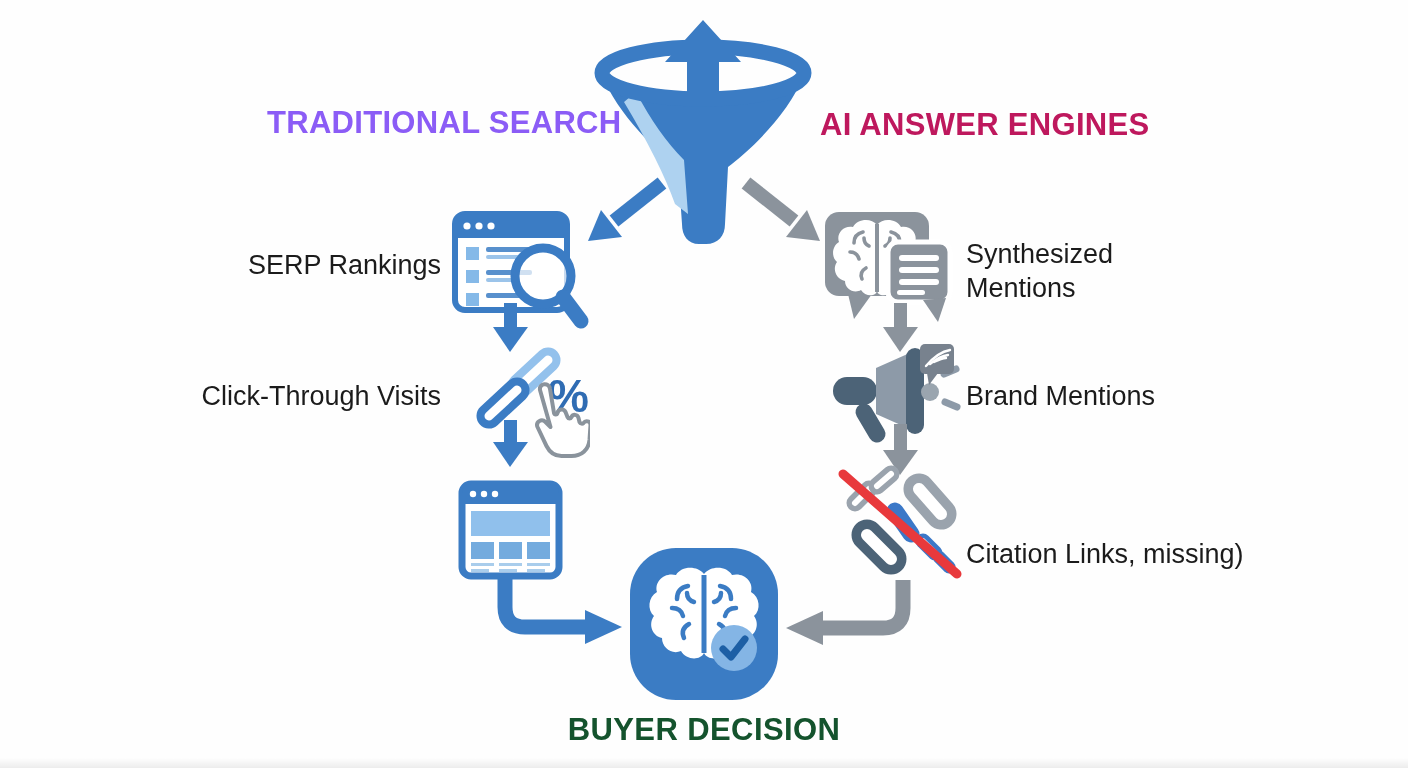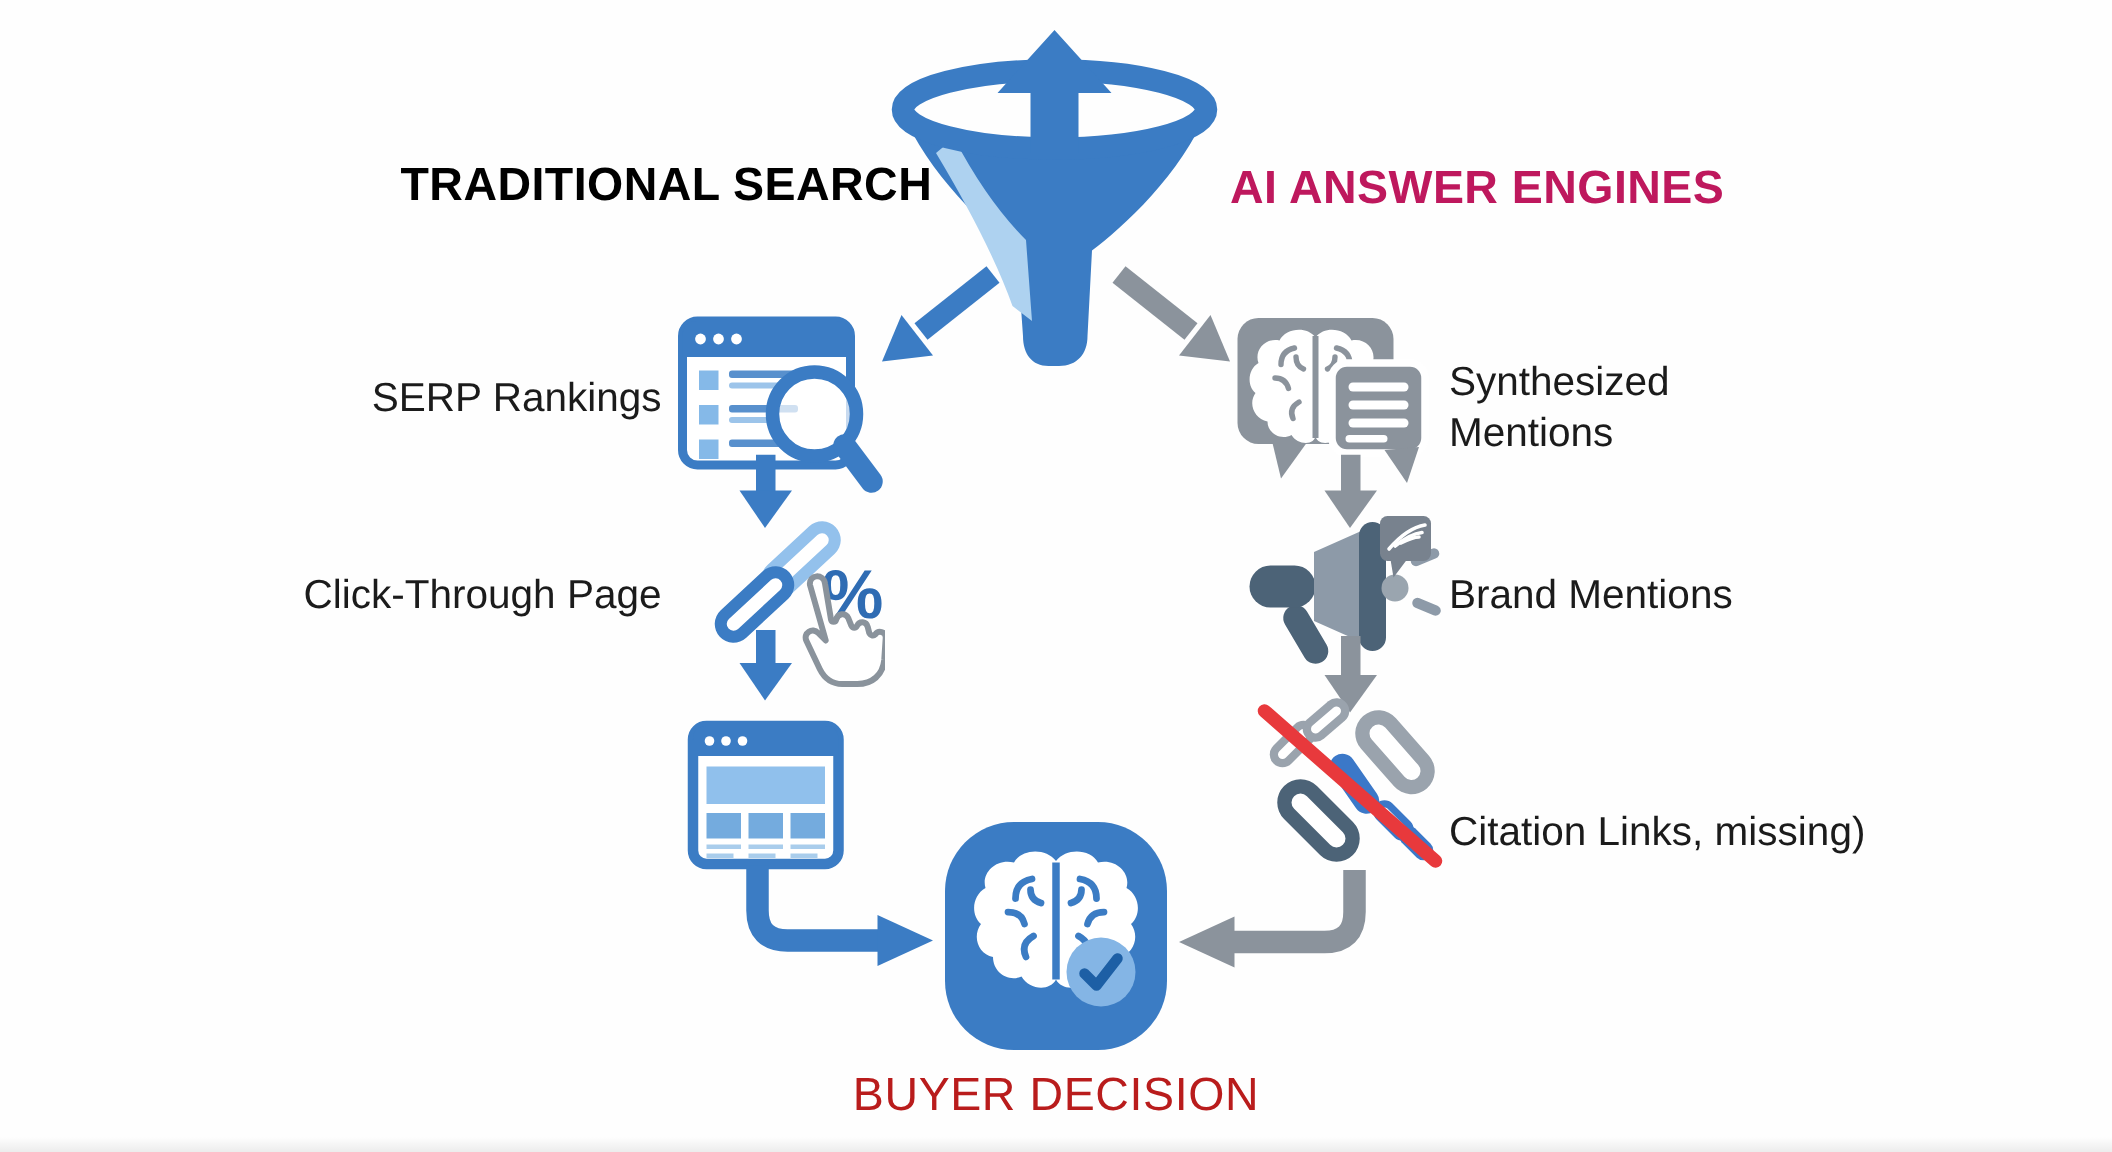--- a/index.html
+++ b/index.html
@@ -1,25 +1,25 @@
 <!DOCTYPE html>
 <html><head>
 <meta charset="utf-8">
 <style>
   * { margin:0; padding:0; box-sizing:border-box; }
   html,body { width:1408px; height:768px; background:#fff; overflow:hidden;
     font-family:"Liberation Sans", sans-serif; }
   #canvas { position:relative; width:1408px; height:768px; background:#fefefe; }
   .abs { position:absolute; }
   .heading { font-weight:bold; font-size:31px; letter-spacing:0.3px; white-space:nowrap; }
-  .heading-left { color:#000000; }
+  .heading-left { color:#8b5cf6; }
   .heading-right { color:#be185d; }
   .label { font-size:27px; color:#1b1b1b; line-height:34px; }
   .label-right-align { text-align:right; }
-  .footer-label { font-weight:normal; font-size:31px; color:#b91c1c; letter-spacing:0.4px; white-space:nowrap; }
+  .footer-label { font-weight:bold; font-size:31px; color:#14532d; letter-spacing:0.4px; white-space:nowrap; }
   .squircle { position:absolute; left:630px; top:548px; width:148px; height:152px;
     background:#3b7cc4; border-radius:46px; }
   .check-badge { position:absolute; left:81px; top:77px; width:46px; height:46px;
     background:#84b5e5; border-radius:50%; }
   .bottom-fade { position:absolute; left:0; bottom:0; width:1408px; height:10px;
     background:linear-gradient(to bottom, rgba(0,0,0,0), rgba(0,0,0,0.07)); }
   svg { display:block; }
 </style>
 </head>
 <body>
@@ -63,21 +63,21 @@
       <rect x="36" y="89" width="42" height="5" rx="2" fill="#3b7cc4" opacity="0.85"></rect>
     </g>
     <circle cx="93" cy="72" r="28" fill="rgba(255,255,255,0.72)" stroke="#3b7cc4" stroke-width="9"></circle>
     <line x1="113" y1="93" x2="131" y2="117" stroke="#3b7cc4" stroke-width="15" stroke-linecap="round"></line>
   </svg>
   <svg class="abs" style="left:489px; top:303px;" width="44" height="50" viewBox="0 0 44 50">
     <rect x="15" y="0" width="13" height="26" fill="#3b7cc4"></rect>
     <polygon points="4,24 39,24 21,49" fill="#3b7cc4"></polygon>
   </svg>
 
-  <div class="abs label label-right-align" style="right:967px; top:379px;">Click-Through Page</div>
+  <div class="abs label label-right-align" style="right:967px; top:379px;">Click-Through Visits</div>
   <svg class="abs" style="left:460px; top:338px;" width="130" height="125" viewBox="0 0 130 125">
     <line x1="60" y1="48" x2="88" y2="22" stroke="#93c1ec" stroke-width="25" stroke-linecap="round"></line>
     <line x1="60" y1="48" x2="88" y2="22" stroke="#ffffff" stroke-width="9" stroke-linecap="round"></line>
     <line x1="29" y1="78" x2="57" y2="52" stroke="#3b7cc4" stroke-width="25" stroke-linecap="round"></line>
     <line x1="29" y1="78" x2="57" y2="52" stroke="#ffffff" stroke-width="9" stroke-linecap="round"></line>
     <text x="88" y="74" font-family="Liberation Sans, sans-serif" font-size="46" font-weight="bold" fill="#2f6cb3">%</text>
     <path d="M80,52 c-1,-7 9,-8 10,-1 l4,24 c0.5,2 3,2 3.5,0 c1,-4 6,-5 8,-1 l2,5 c1,2 3,2 4,0 c1.5,-3 6,-3 7,1 l1,4 c1,2 3,2 4,1 c2,-3 7,-2 7,2 l-1,15 c-1,10 -8,16 -18,16 l-10,0 c-7,0 -12,-4 -15,-10 l-9,-19 c-2,-5 4,-9 8,-5 l5,5 z" fill="#ffffff" stroke="#8a939c" stroke-width="4" stroke-linejoin="round"></path>
   </svg>
   <svg class="abs" style="left:489px; top:420px;" width="44" height="48" viewBox="0 0 44 48">
     <rect x="15" y="0" width="13" height="24" fill="#3b7cc4"></rect>

